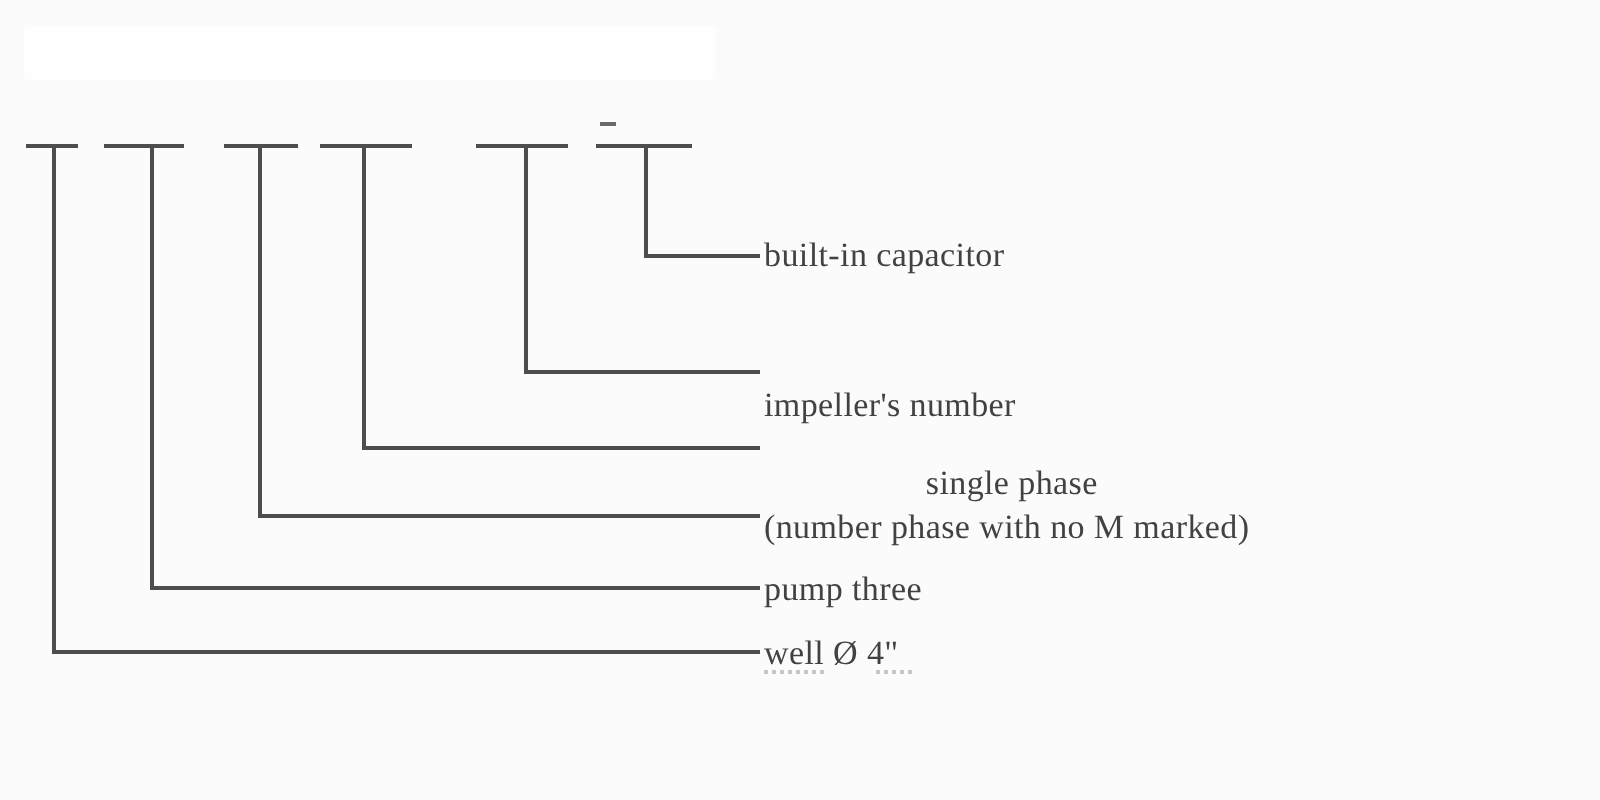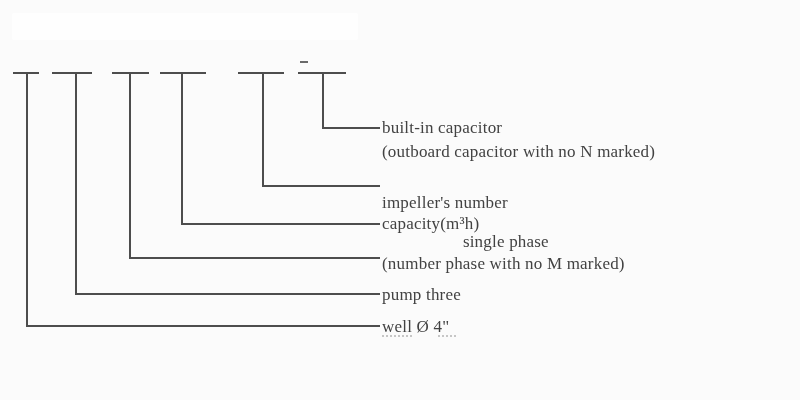--- a/index.html
+++ b/index.html
@@ -99,30 +99,26 @@
 
   <div class="hline" style="left:322px;top:127px;width:58px;"></div>
   <div class="hline" style="left:262px;top:185px;width:118px;"></div>
   <div class="hline" style="left:181px;top:223px;width:199px;"></div>
   <div class="hline" style="left:129px;top:257px;width:251px;"></div>
   <div class="hline" style="left:75px;top:293px;width:305px;"></div>
   <div class="hline" style="left:26px;top:325px;width:354px;"></div>
 
   <div class="label label-capacitor">
     <div class="l1">built-in capacitor</div>
-    <div class="l2">(outboard capacitor with no N marked)</div>
   </div>
 
   <div class="label label-impeller">
     <div class="l1">impeller's number</div>
   </div>
 
-  <div class="label label-capacity">
-    <div class="l1">capacity(m³h)</div>
-  </div>
 
   <div class="label label-phase">
     <div class="l1">single phase</div>
     <div class="l2">(number phase with no M marked)</div>
   </div>
 
   <div class="label label-pump">
     <div class="l1">pump three</div>
   </div>
 

